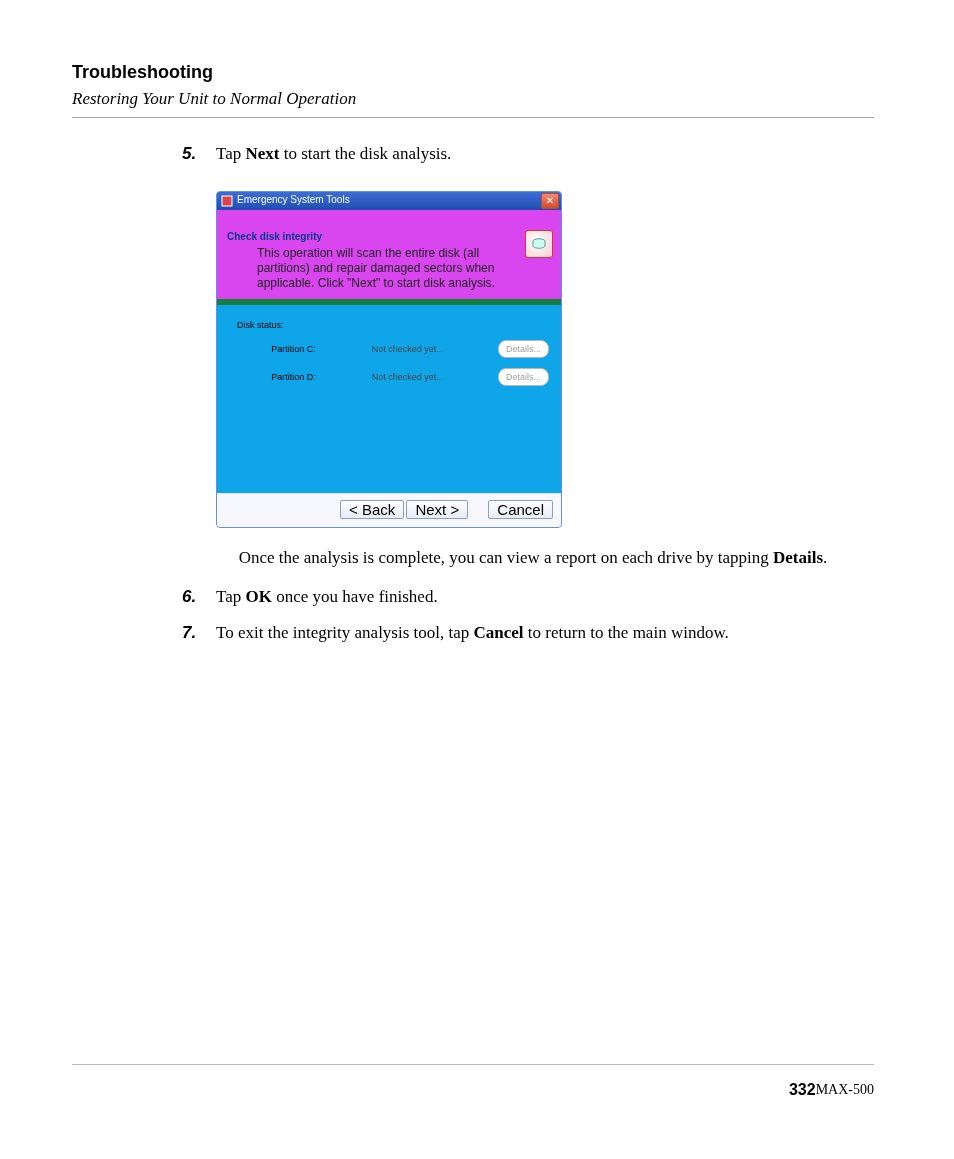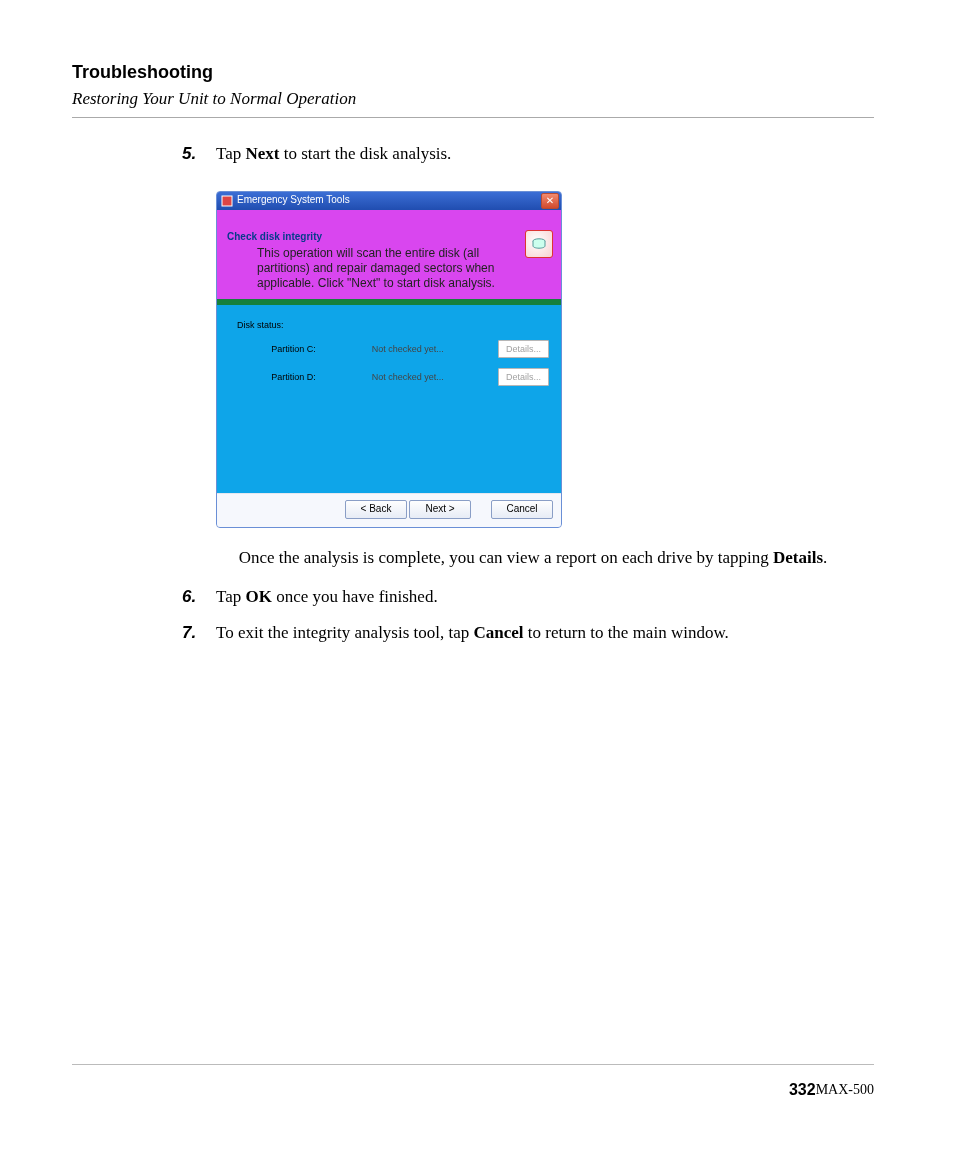--- a/index.html
+++ b/index.html
@@ -164,40 +164,40 @@
   .part-status {
     width: 90px;
     color: #444;
     padding-left: 6px;
   }
   .details-btn {
     width: 54px;
     height: 16px;
     background:#fff;
     border:1px solid #b7b7b7;
-    border-radius:1px;
+    border-radius:8px;
     font-size:9px;
     color:#a2a2a2;
     display:flex;align-items:center;justify-content:center;
   }
   .dlg-footer {
     background: #f6f8fd;
     padding: 6px 8px 8px 8px;
     display: flex;
     justify-content: flex-end;
     gap: 2px;
     border-top: 1px solid #e4e7ef;
   }
   .wiz-btn {
     min-width: 44px;
     height: 17px;
     background: linear-gradient(#fefefe,#e7ecf6);
     border: 1px solid #8a9ec6;
     border-radius: 2px;
-    font-size: 10px;
+    font-size: 15px;
     display: flex;
     align-items: center;
     justify-content: center;
     padding: 0 8px;
   }
   .wiz-btn.spacer-before { margin-left: 18px; }
 
   
   .footer {
     position: absolute;

